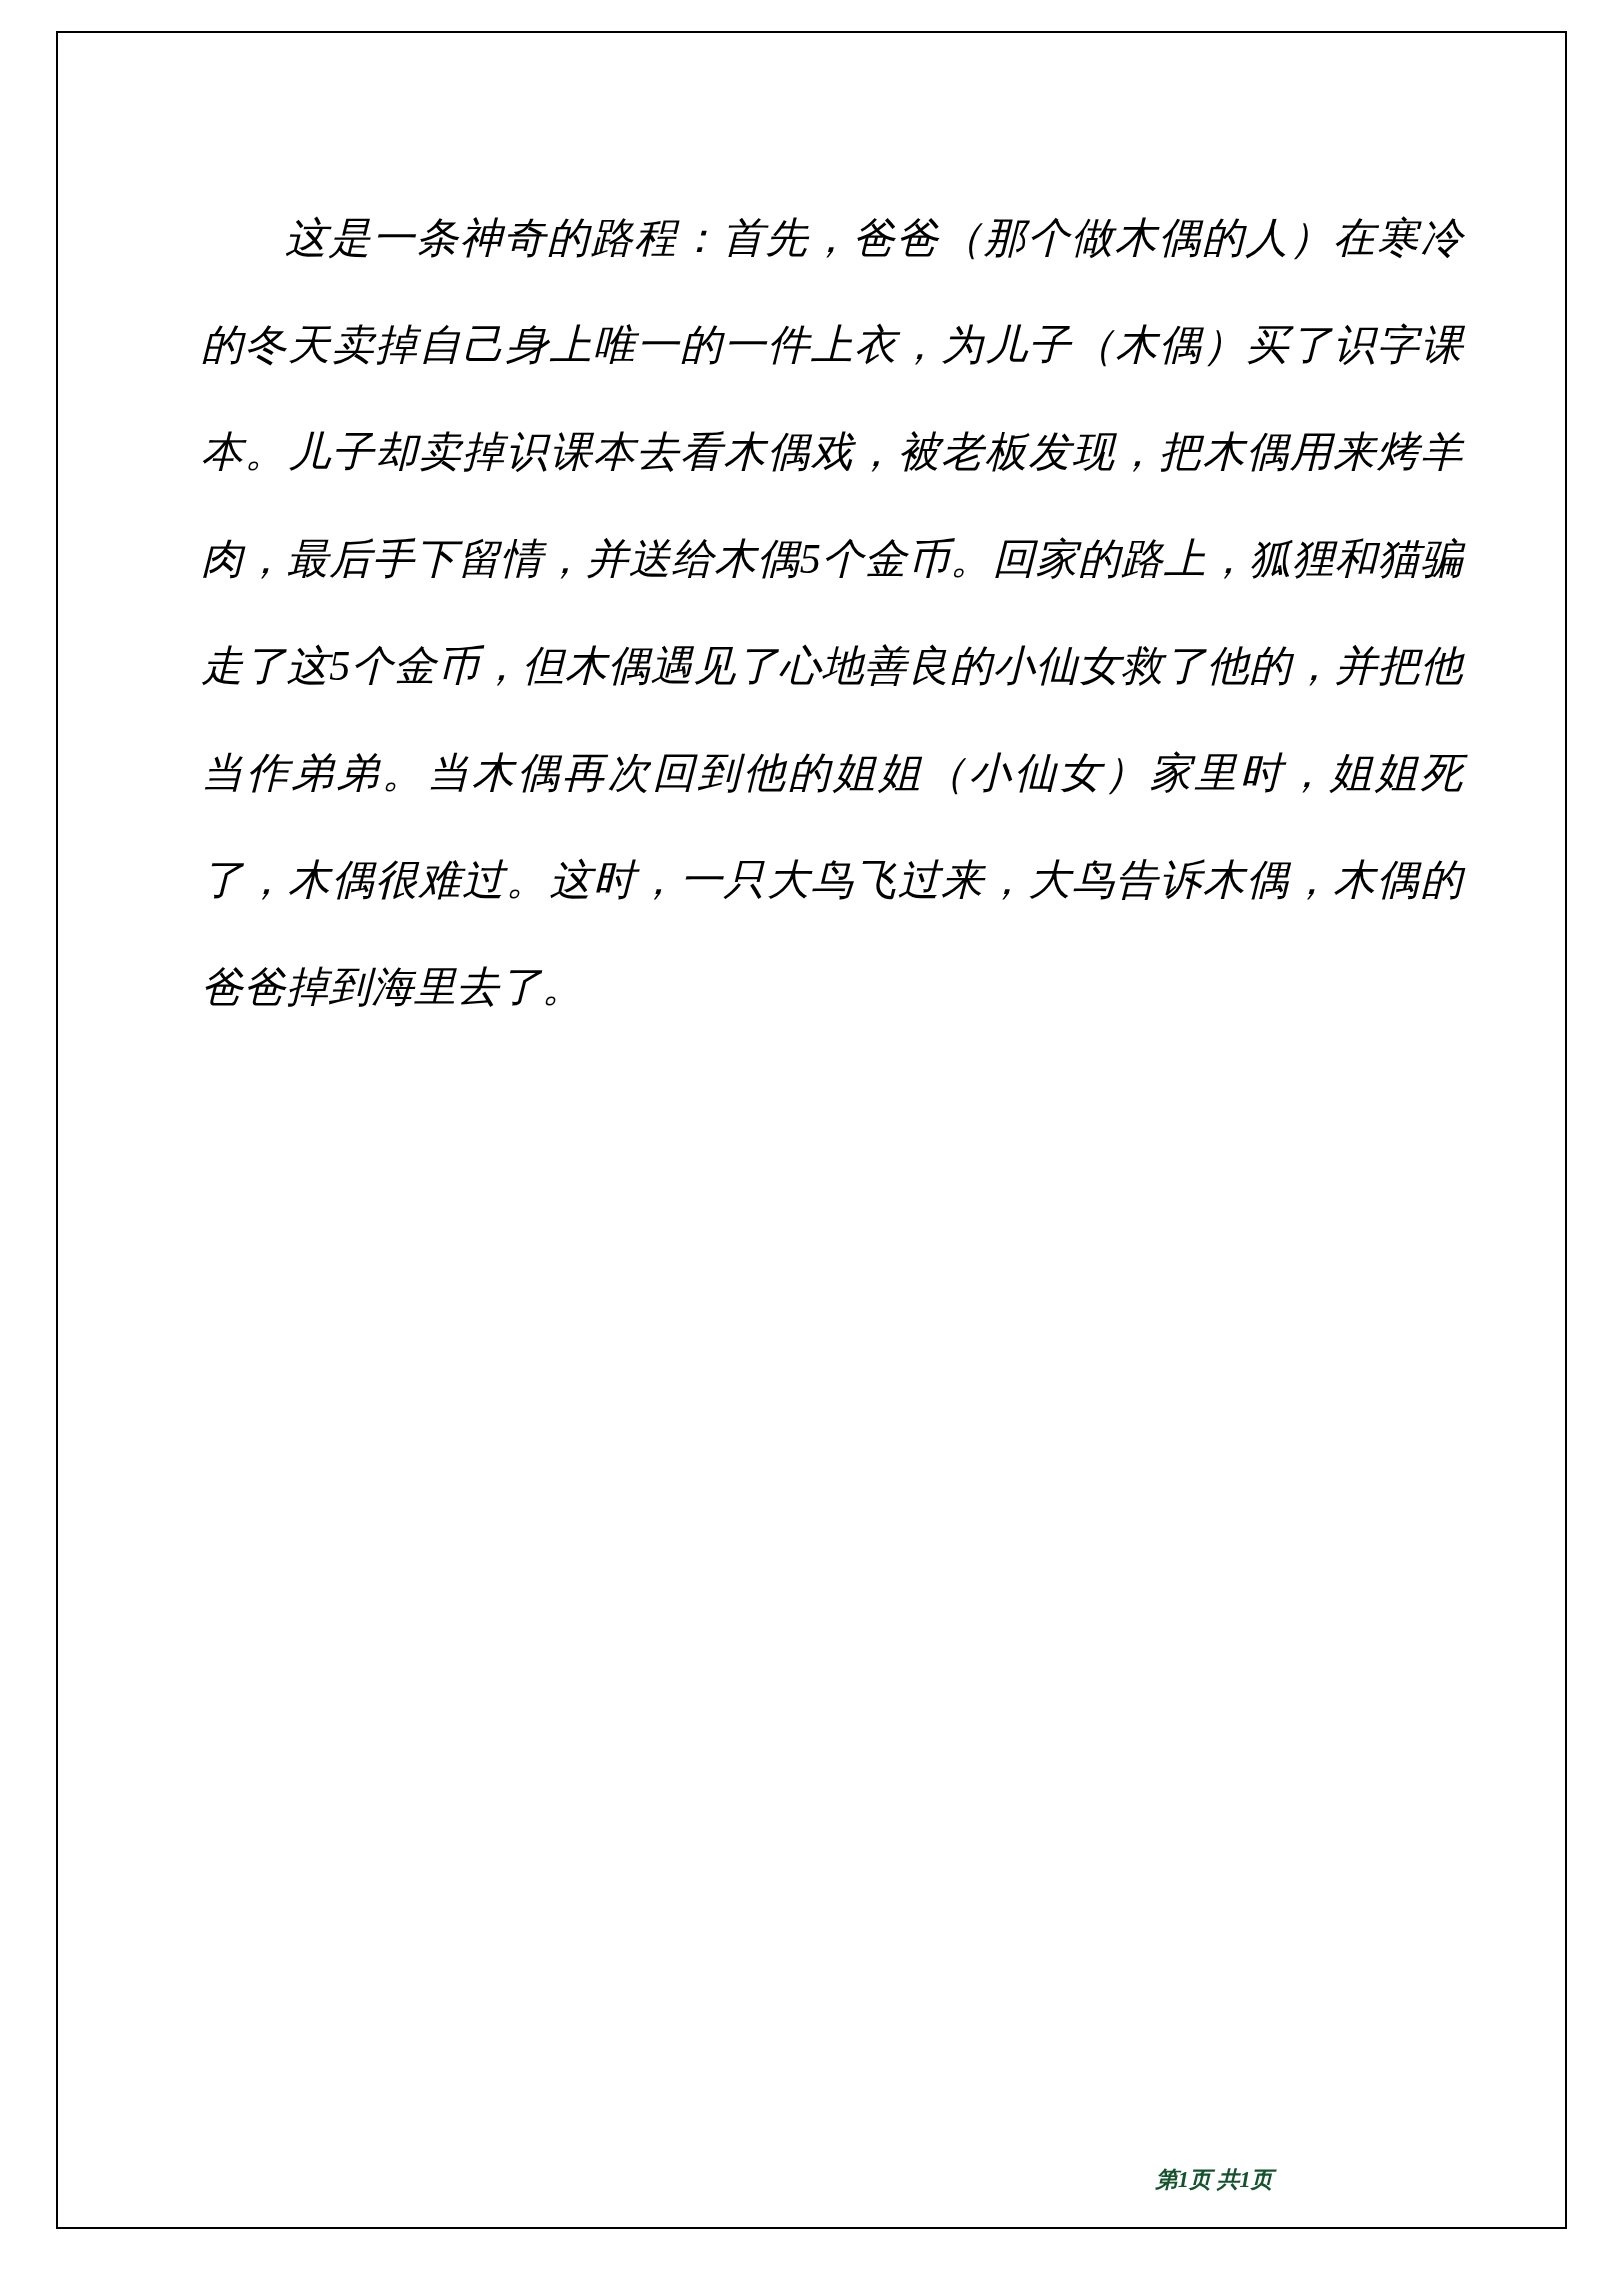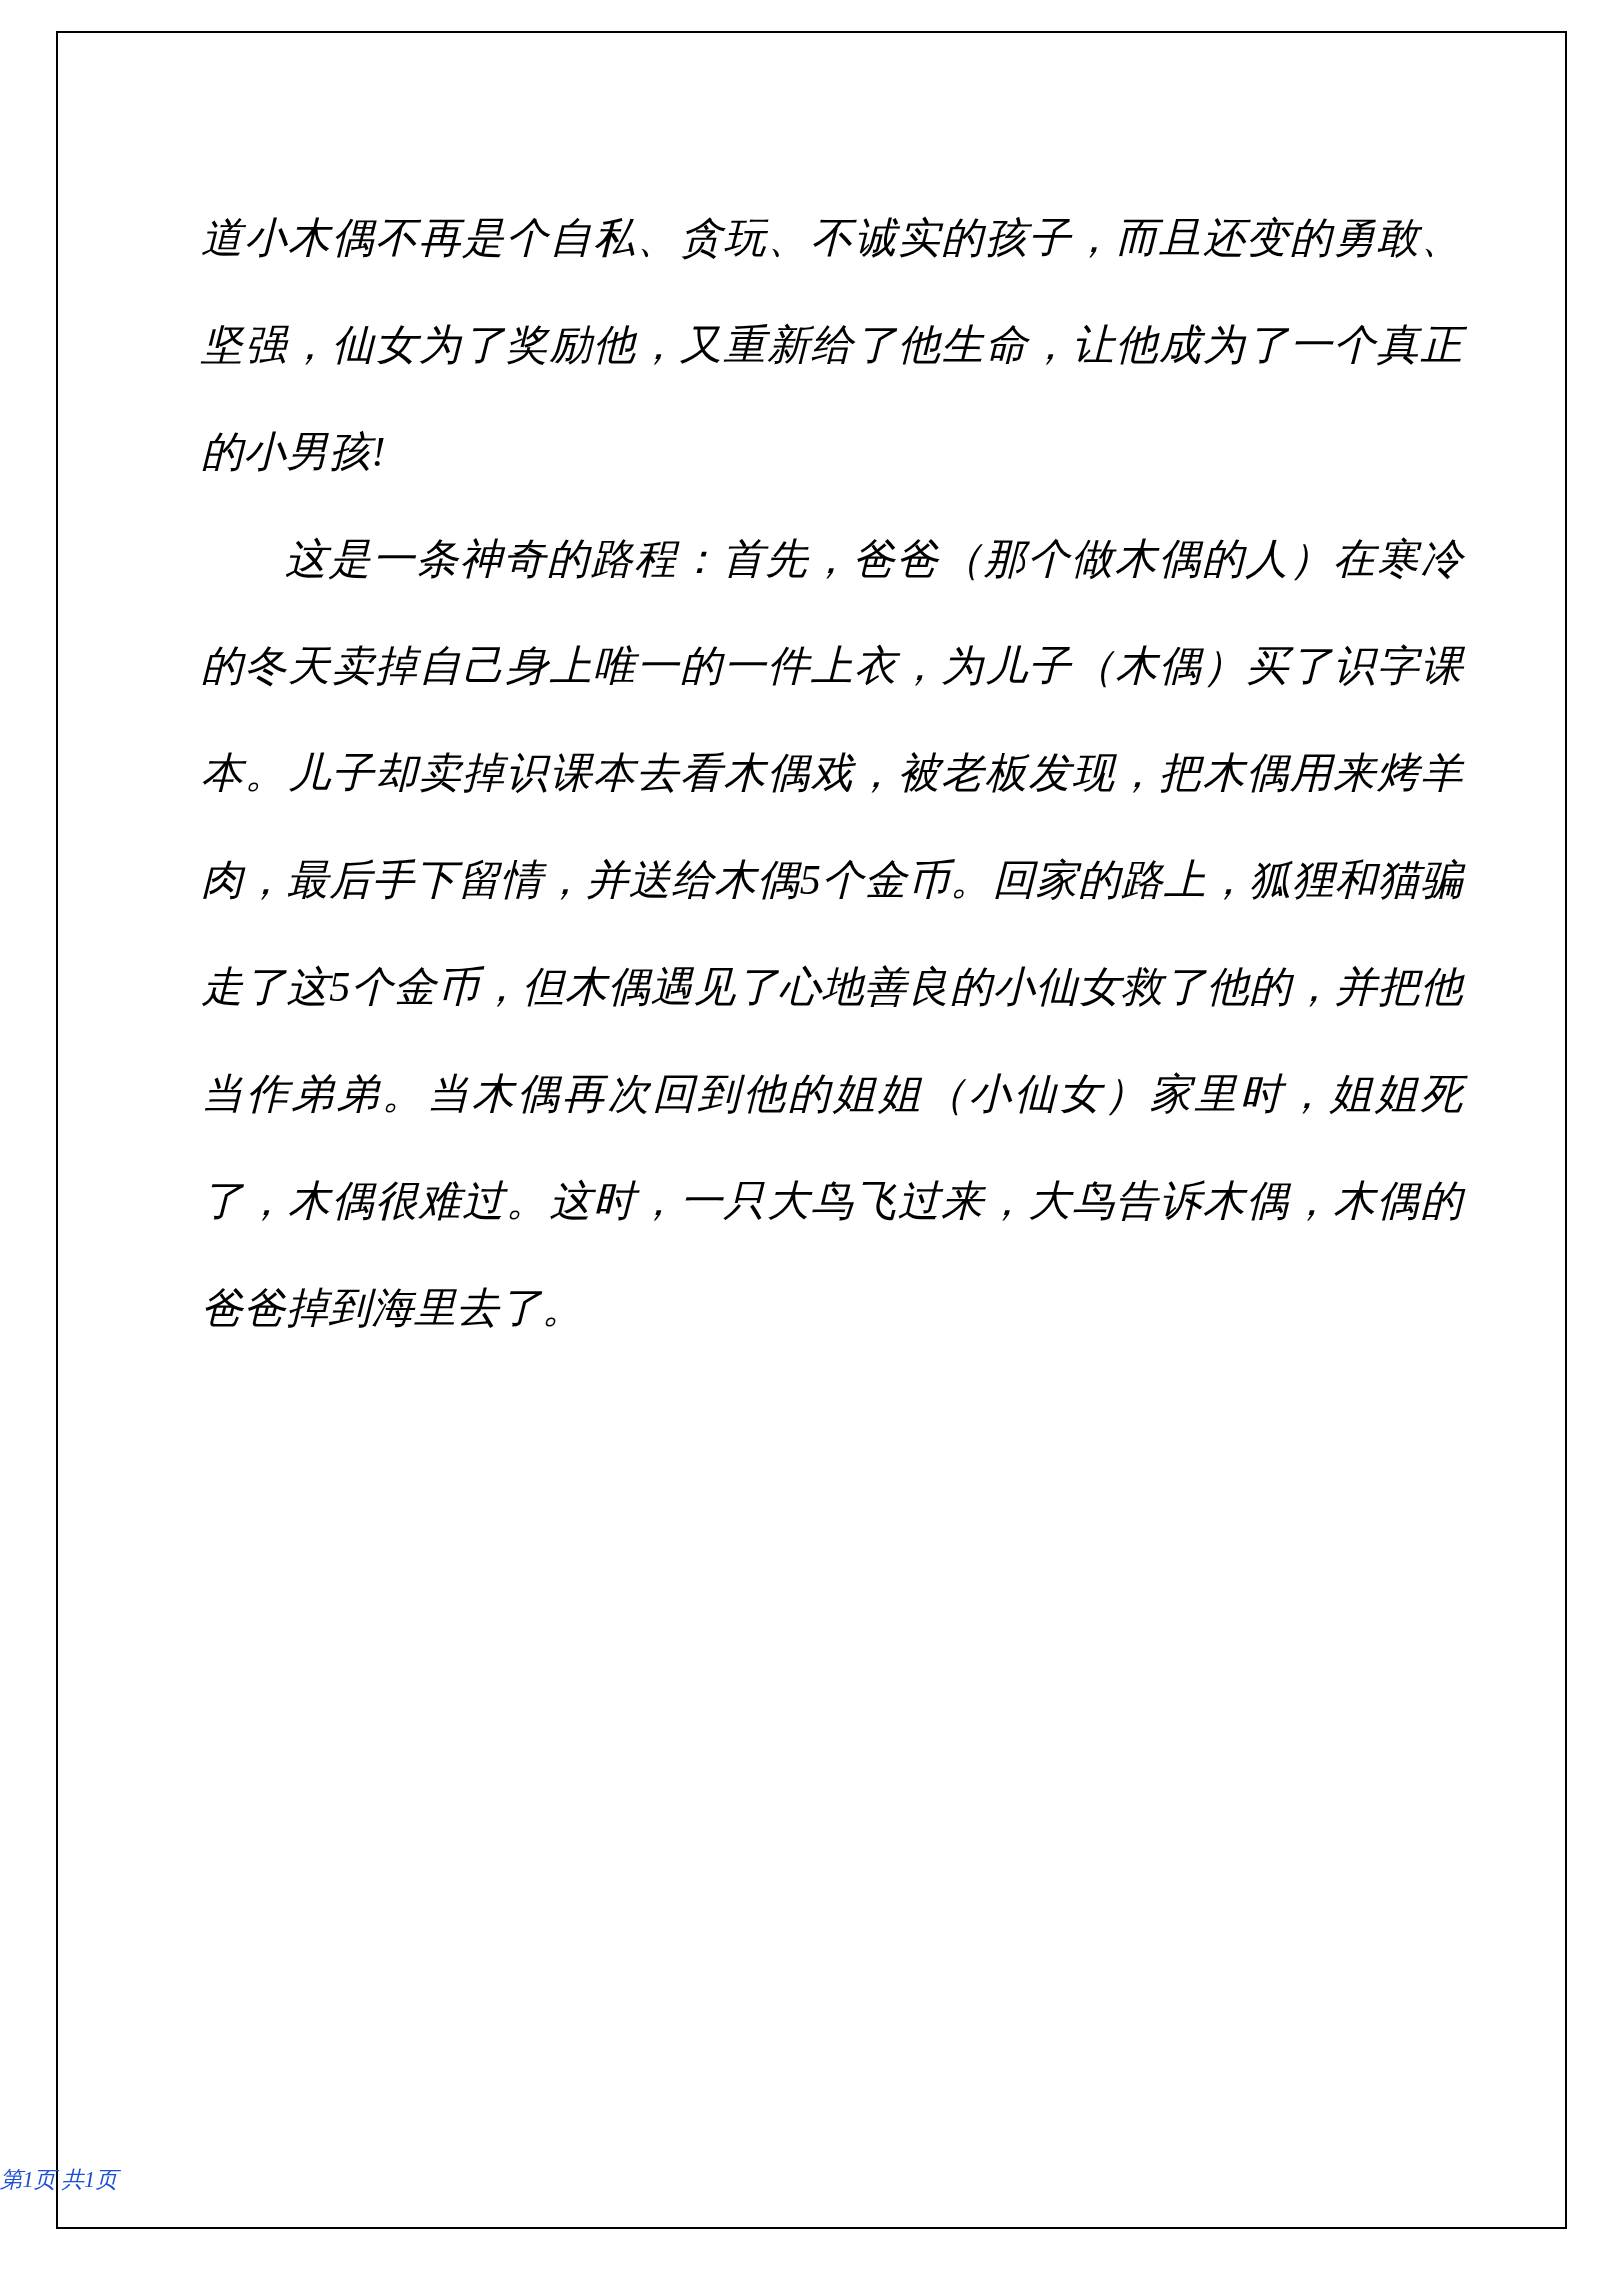--- a/index.html
+++ b/index.html
@@ -43,31 +43,32 @@
     text-indent: 2em;
   }
   .para.no-indent {
     text-indent: 0;
   }
   .page-footer {
     position: absolute;
     top: 2164px;
     left: 0;
     width: 1273px;
+    text-align: right;
     font-size: 22.4px;
     font-style: italic;
-    color: #1d4ed8;
+    color: #14532d;
+    font-weight: bold;
   }
 </style>
 </head>
 <body>
 
 <div class="page-frame"></div>
 
 <div class="doc-content">
-  <p class="para no-indent">道小木偶不再是个自私、贪玩、不诚实的孩子，而且还变的勇敢、坚强，仙女为了奖励他，又重新给了他生命，让他成为了一个真正的小男孩!</p>
   <p class="para indent">这是一条神奇的路程：首先，爸爸（那个做木偶的人）在寒冷的冬天卖掉自己身上唯一的一件上衣，为儿子（木偶）买了识字课本。儿子却卖掉识课本去看木偶戏，被老板发现，把木偶用来烤羊肉，最后手下留情，并送给木偶5个金币。回家的路上，狐狸和猫骗走了这5个金币，但木偶遇见了心地善良的小仙女救了他的，并把他当作弟弟。当木偶再次回到他的姐姐（小仙女）家里时，姐姐死了，木偶很难过。这时，一只大鸟飞过来，大鸟告诉木偶，木偶的爸爸掉到海里去了。</p>
 </div>
 
 <div class="page-footer">
   <span>第1页 共1页</span>
 </div>
 
 
 </body></html>

